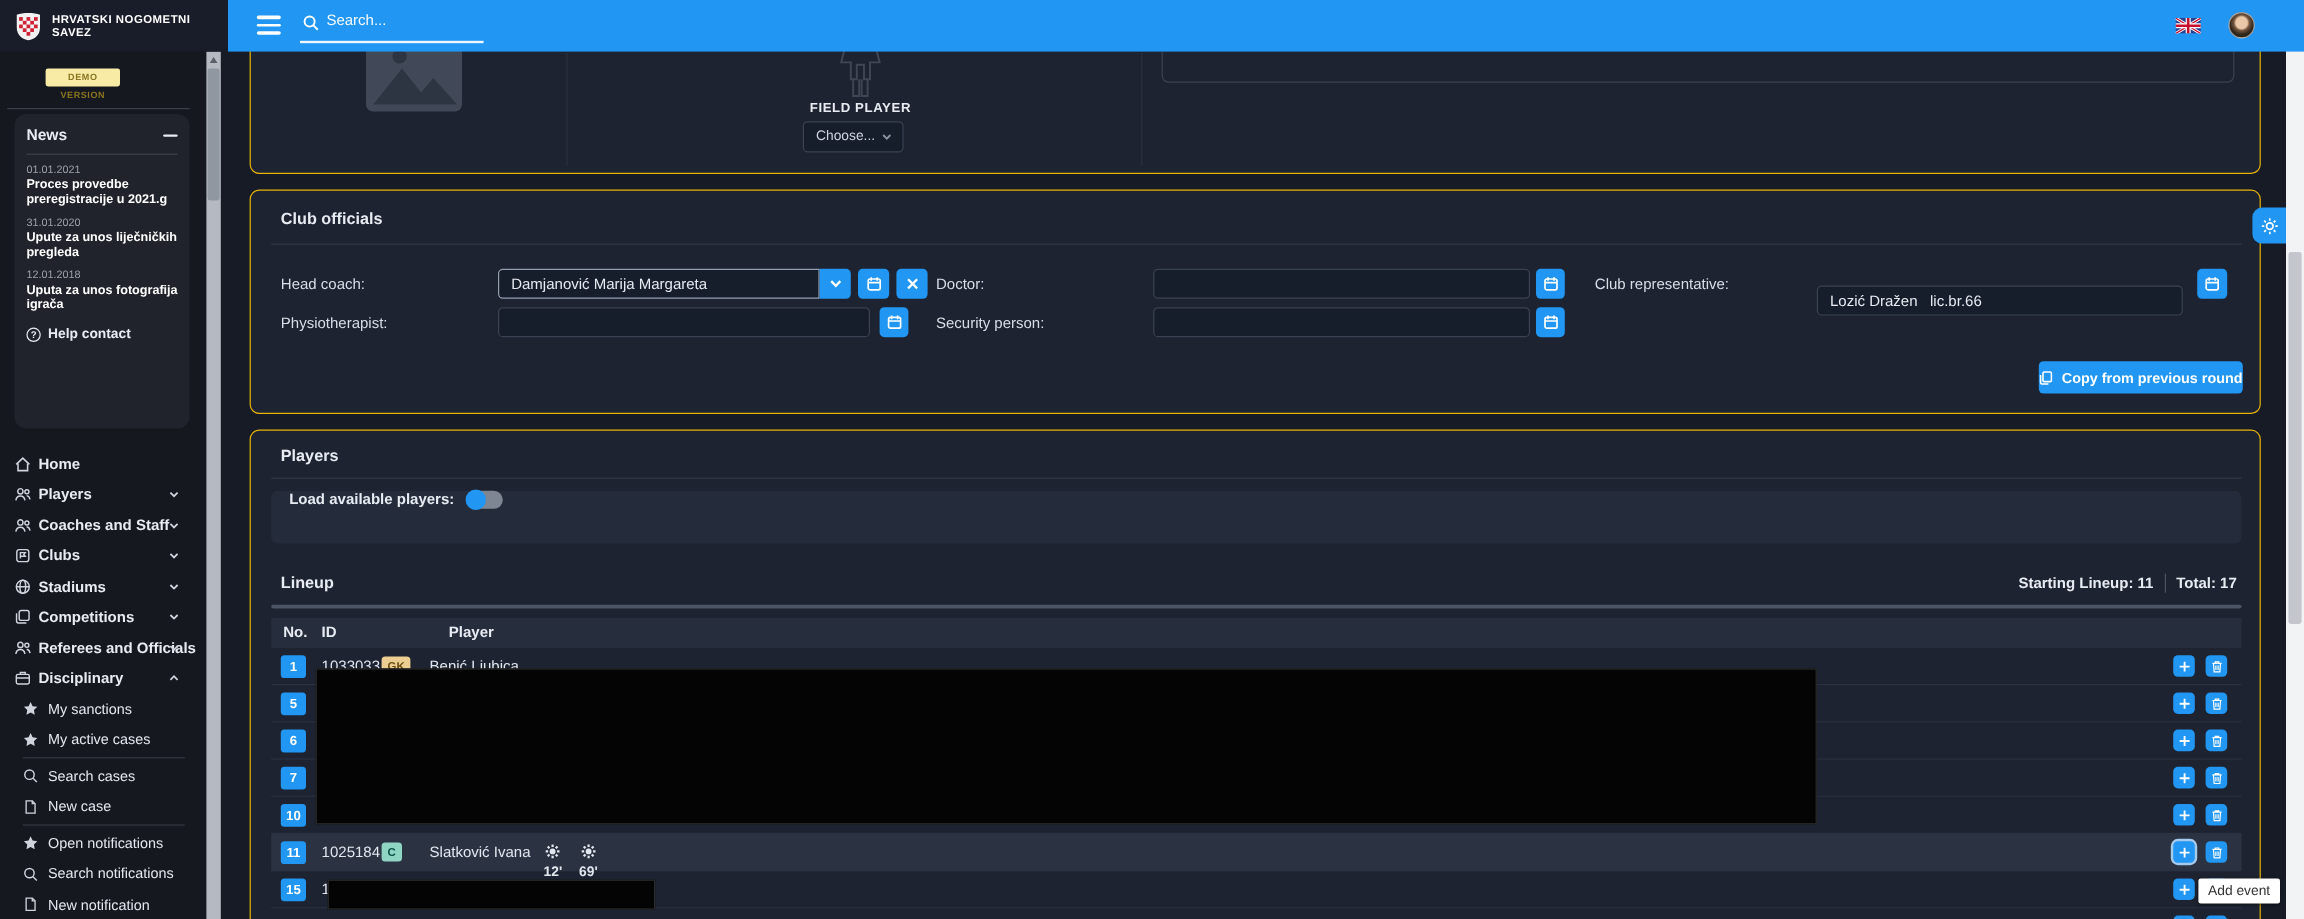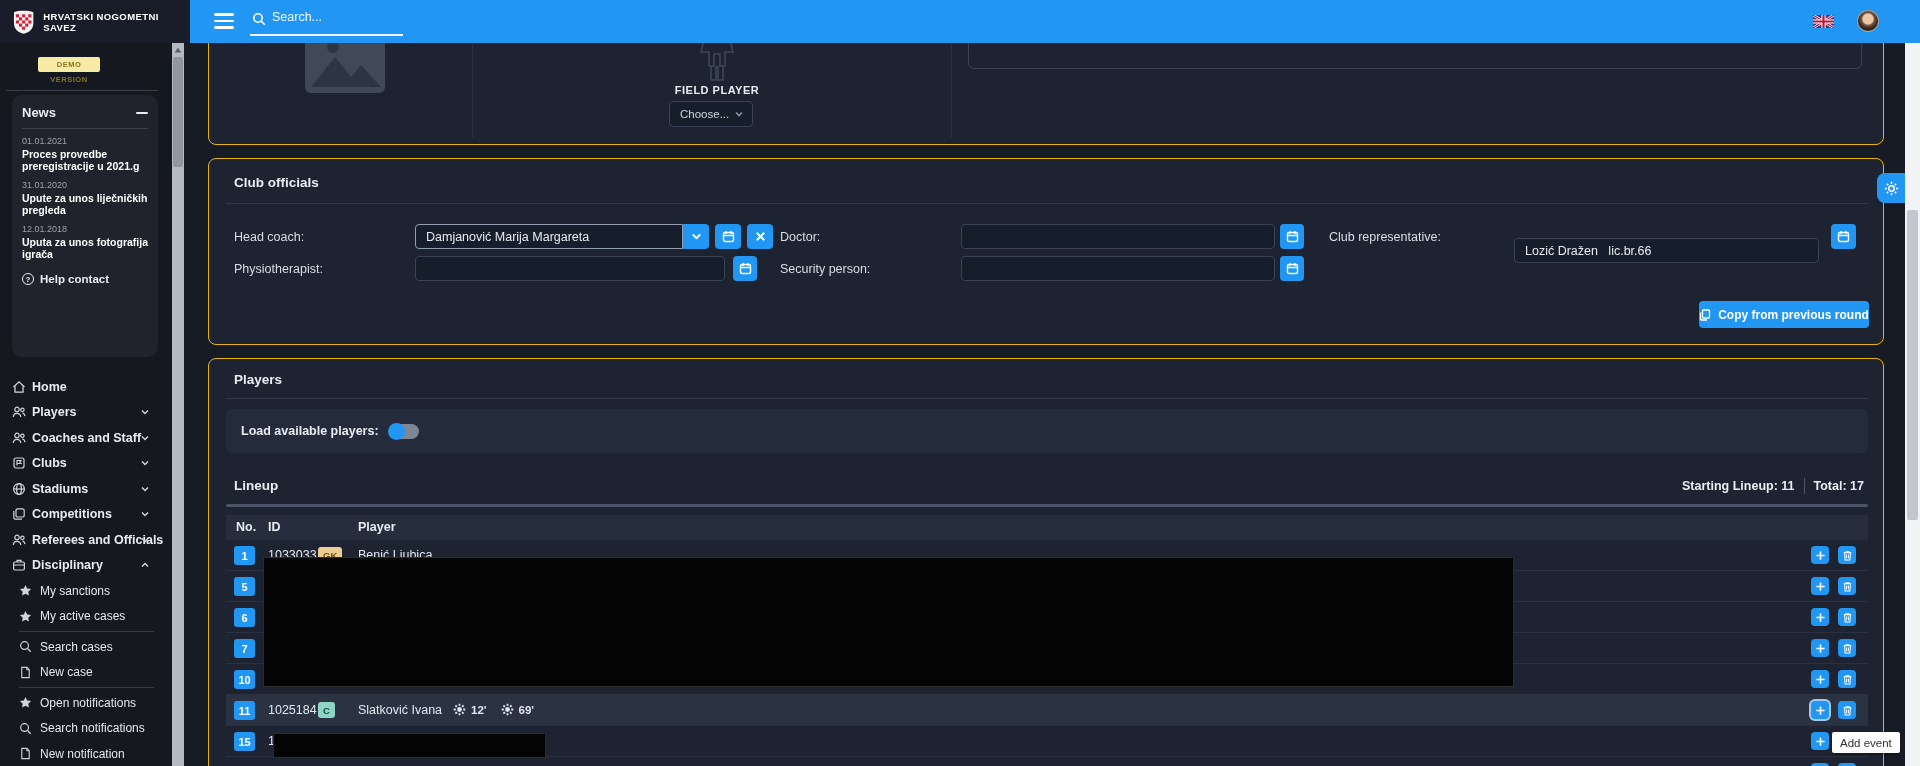--- a/index.html
+++ b/index.html
@@ -86,42 +86,42 @@
   .sqbtn svg { width:13px; height:13px; }
   #copy-btn { left:1490px; top:142px; width:170px; height:27px; background:var(--accent,#2196f3); border:none; border-radius:4px;
     color:#fff; font-size:12px; font-weight:bold; font-family:inherit; display:flex; align-items:center; justify-content:center;
     gap:7px; cursor:pointer; }
   #copy-btn svg { width:12px; height:12px; }
 
   
   #players-card { left:208px; top:358px; width:1676px; height:500px; }
   #players-title { left:25px; top:13px; font-size:13.5px; font-weight:bold; }
   #players-div { left:17px; top:39px; width:1642px; height:1px; background:#323948; }
-  #toggle-row { left:17px; top:50px; width:1642px; height:44px; background:#242c3b; border-radius:6px; display:flex; align-items:center; }
+  #toggle-row { left:17px; top:50px; width:1642px; height:44px; background:#242c3b; border-radius:6px; display:flex; align-items:flex-start; }
   #toggle-label { margin-left:15px; font-size:12.5px; font-weight:bold; }
   #load-toggle { margin-left:10px; position:relative; width:30px; height:15px; background:#7e8694; border-radius:8px; cursor:pointer; }
   #load-toggle .knob { position:absolute; left:-1px; top:-1px; width:17px; height:17px; border-radius:50%; background:var(--accent,#2196f3); }
   #lineup-title { left:25px; top:119px; font-size:13.5px; font-weight:bold; }
   #lineup-stats { right:19px; top:119px; display:flex; align-items:center; gap:9px; font-size:12.5px; font-weight:bold; }
   #lineup-stats .stat-sep { width:1px; height:16px; background:#4a5263; }
   #lineup-hdiv { left:17px; top:145px; width:1642px; height:3px; background:#4c5468; border-radius:2px; }
   #ltable { left:17px; top:156px; width:1642px; }
   #lhead { position:relative; height:25px; background:#262e3d; font-size:12.5px; font-weight:bold; }
   #lhead span { position:absolute; top:5px; }
-  .col-no { left:10px; } .col-id { left:42px; } .col-player { left:132px;text-align:center; }
+  .col-no { left:10px; } .col-id { left:42px; } .col-player { left:148px;text-align:center; }
   .lrow { position:relative; height:31px; border-bottom:1px solid #2a3140; }
   .lrow.hl { background:#2b3342; }
   .nobadge { position:absolute; left:8px; top:6px; width:21px; height:19px; background:var(--accent,#2196f3); border-radius:3px;
     color:#fff; font-size:11px; font-weight:bold; display:flex; align-items:center; justify-content:center; }
   .idtxt { position:absolute; left:42px; top:8px; font-size:12.5px; color:#e2e7ee; }
   .pbadge { position:absolute; left:92px; top:7px; height:16px; padding:0 5px; border-radius:3px; font-size:9.5px; font-weight:bold;
     display:flex; align-items:center; justify-content:center; }
   .ptxt { position:absolute; left:132px; top:8px; font-size:12.5px; color:#e2e7ee; }
   .events { position:absolute; left:227px; top:8px; display:flex; align-items:center; gap:14px; }
-  .evt { display:flex; align-items:center; gap:5px; }
+  .evt { display:flex; align-items:center; gap:5px;flex-direction:column; }
   .evt .eico { width:13px; height:13px; color:#e2e7ee; }
   .evt .emin { font-size:11.5px; font-weight:bold; color:#e2e7ee; }
   .rowbtn { position:absolute; top:6px; width:18px; height:18px; border:none; border-radius:4px; background:var(--accent,#2196f3);
     color:#fff; display:flex; align-items:center; justify-content:center; cursor:pointer; padding:0; }
   .rowbtn svg { width:11px; height:11px; }
   .btn-add { left:1585px; } .btn-del { left:1612px; }
   .rowbtn.focused { box-shadow:0 0 0 2px rgba(180,218,255,.9); }
 
   
   .redact { background:#040404; border:1px solid #2c2c2c; z-index:20; }

